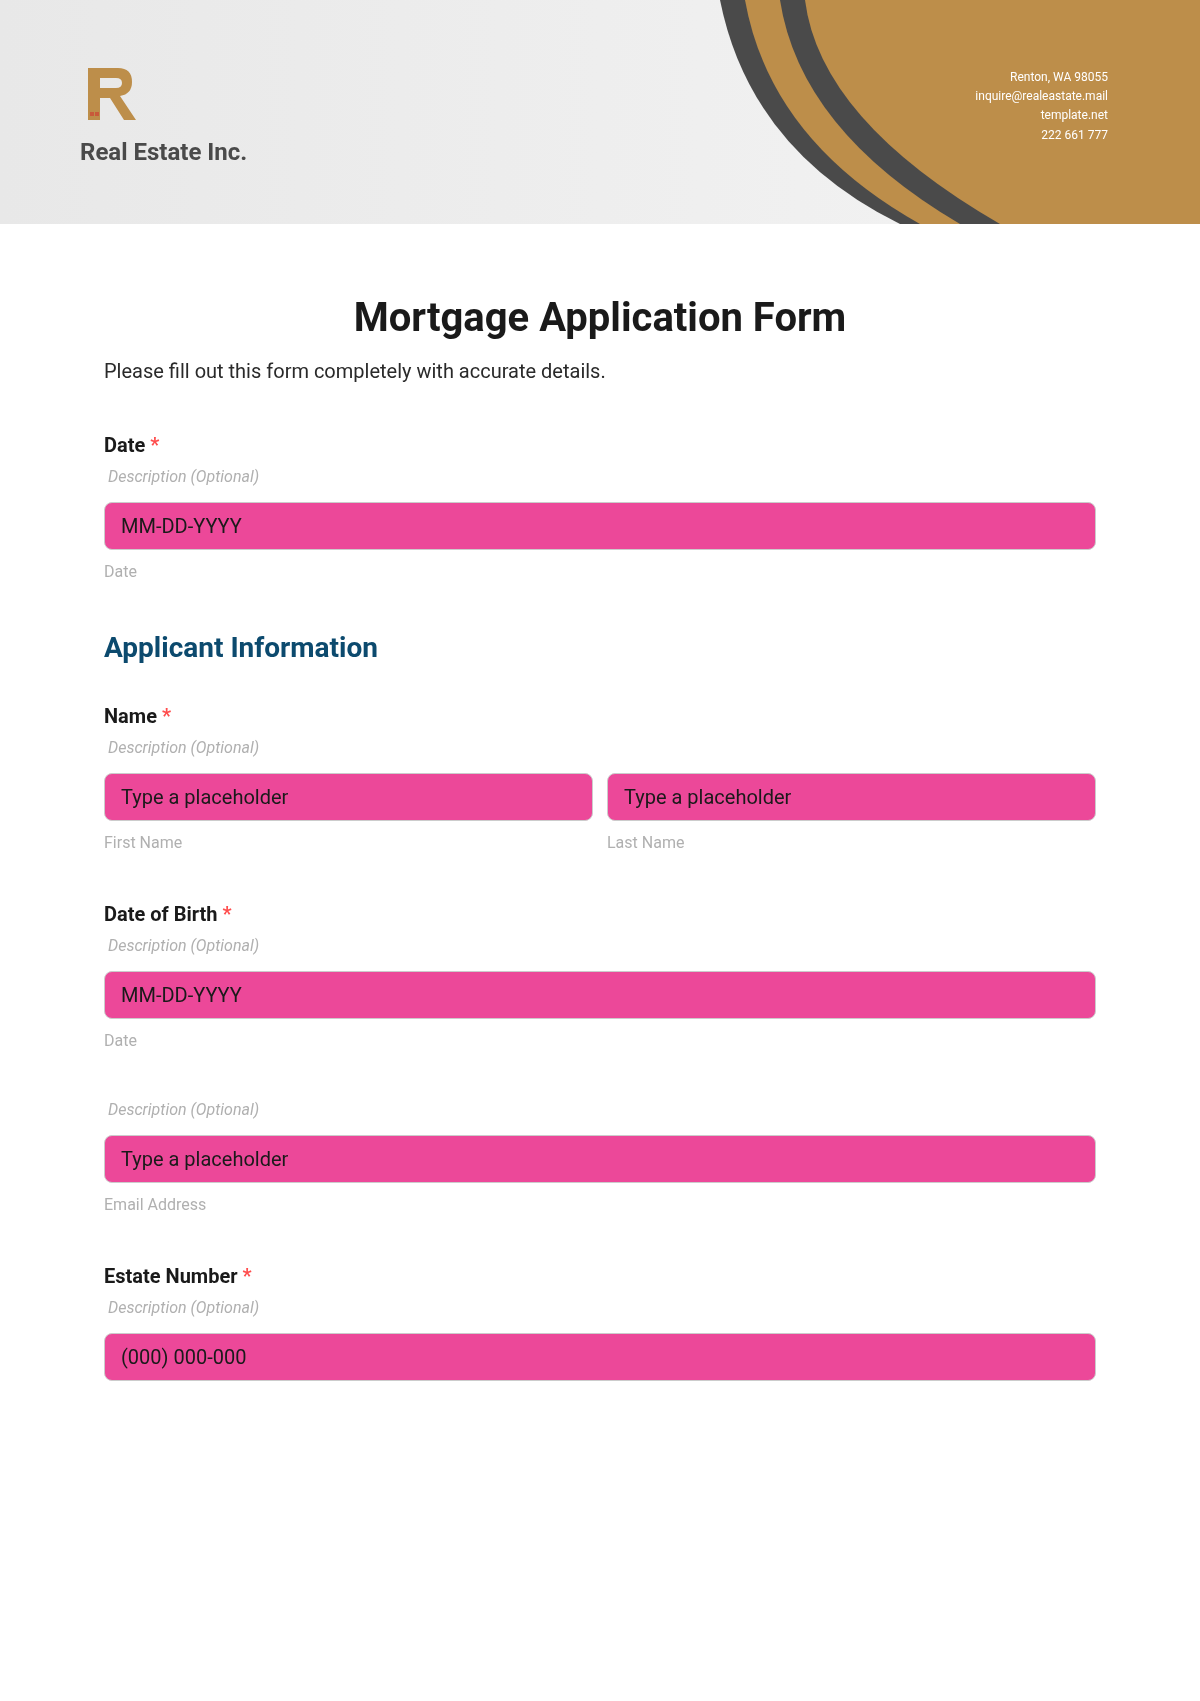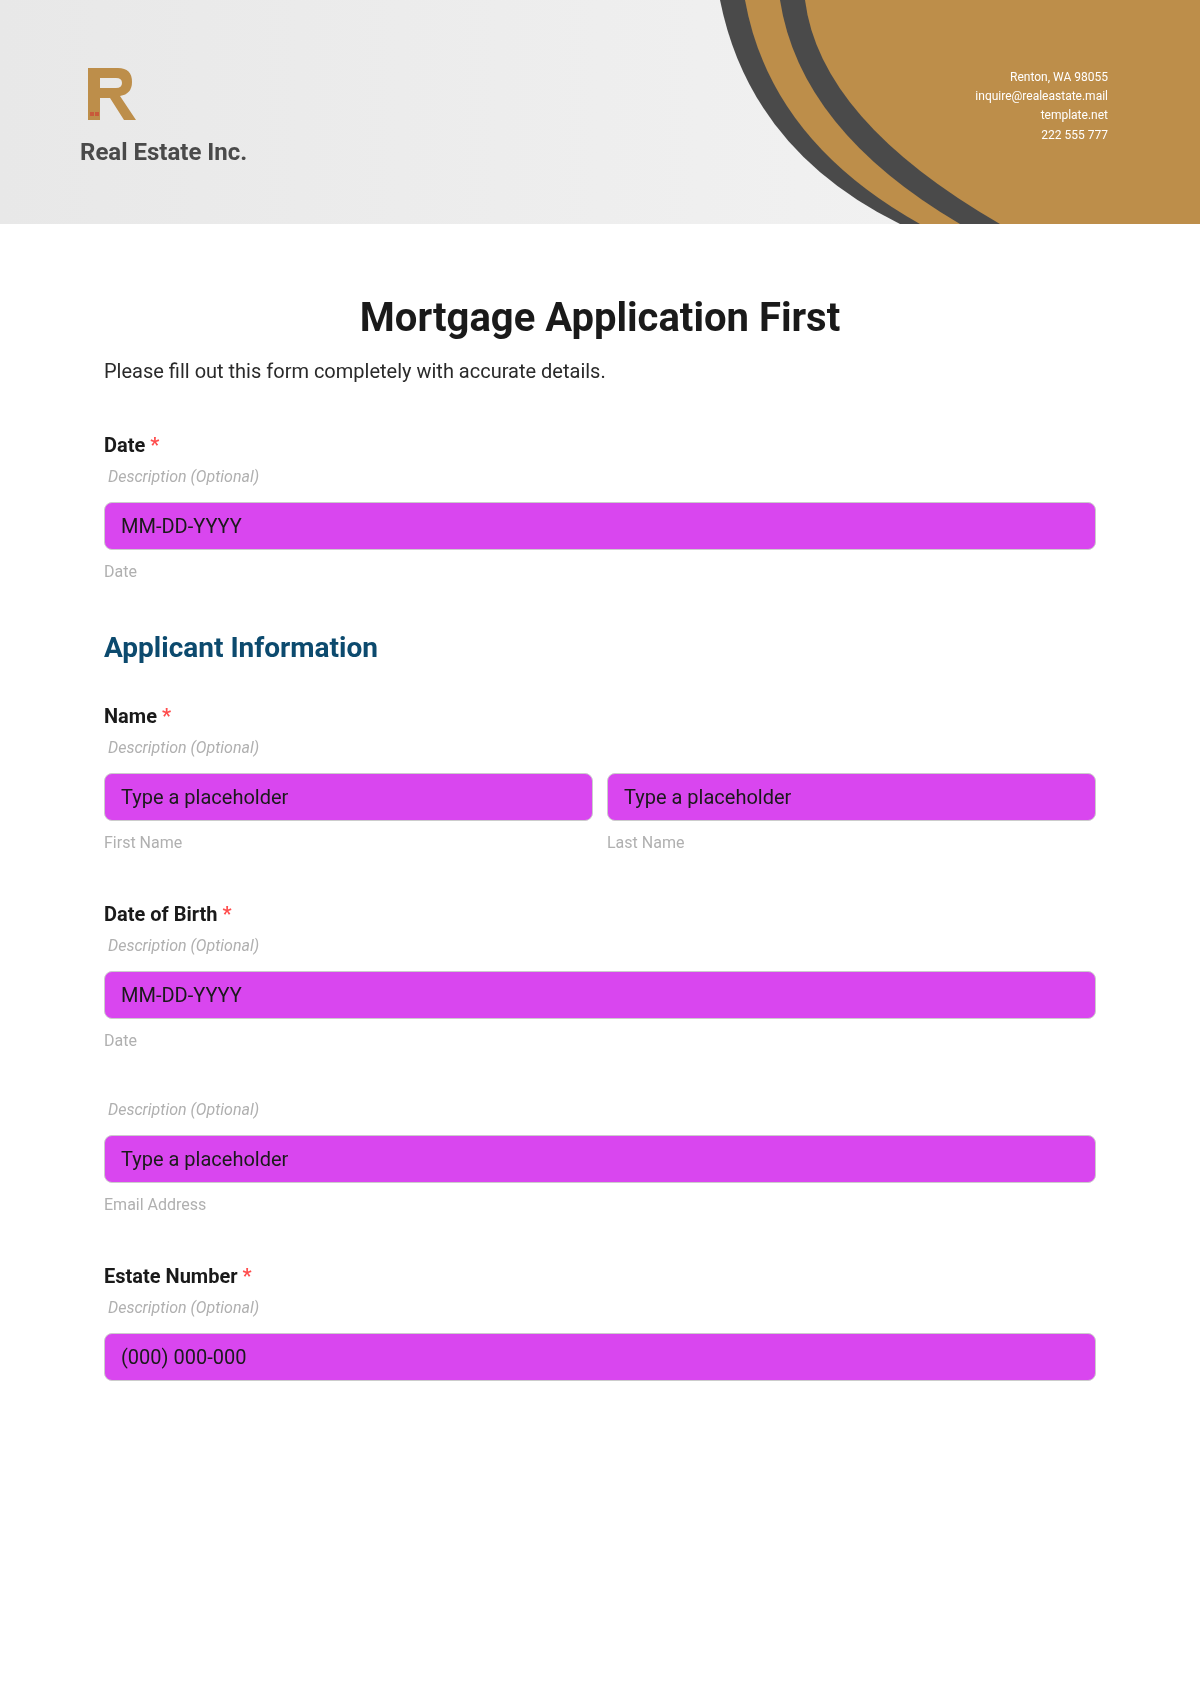--- a/index.html
+++ b/index.html
@@ -85,21 +85,21 @@
       padding-left: 4px;
     }
     .text-input {
       width: 100%;
       height: 48px;
       border: 1px solid #ccc;
       border-radius: 8px;
       padding: 0 16px;
       font-size: 20px;
       color: #1a1a1a;
-      background: #d946ef;
+      background: #ec4899;
       font-family: inherit;
     }
     .text-input::placeholder {
       color: #1a1a1a;
     }
     .field-sublabel {
       font-size: 16px;
       color: #b0b0b0;
       margin-top: 12px;
     }
@@ -132,26 +132,26 @@
       <path d="M 8 58 L 8 6 L 38 6 Q 52 6 52 20 Q 52 32 40 34 L 56 58 L 44 58 L 30 36 L 20 36 L 20 58 Z M 20 16 L 20 26 L 36 26 Q 42 26 42 21 Q 42 16 36 16 Z" fill="#bd8e4a"></path>
       <rect x="10" y="50" width="4" height="4" fill="#c85a3a"></rect>
       <rect x="15" y="50" width="4" height="4" fill="#c85a3a"></rect>
     </svg>
     <div class="company-name">Real Estate Inc.</div>
   </div>
   <div class="contact-info">
     <div>Renton, WA 98055</div>
     <div>inquire@realeastate.mail</div>
     <div>template.net</div>
-    <div>222 555 777</div>
+    <div>222 661 777</div>
   </div>
 </div>
 
 <div class="form-container">
-  <h1 class="form-title">Mortgage Application First</h1>
+  <h1 class="form-title">Mortgage Application Form</h1>
   <p class="form-subtitle">Please fill out this form completely with accurate details.</p>
 
   <div class="field-group">
     <div class="field-label">
       <span>Date</span> <span class="required">*</span>
     </div>
     <div class="field-description">Description (Optional)</div>
     <input type="text" class="text-input" placeholder="MM-DD-YYYY" style="">
     <div class="field-sublabel">Date</div>
   </div>

